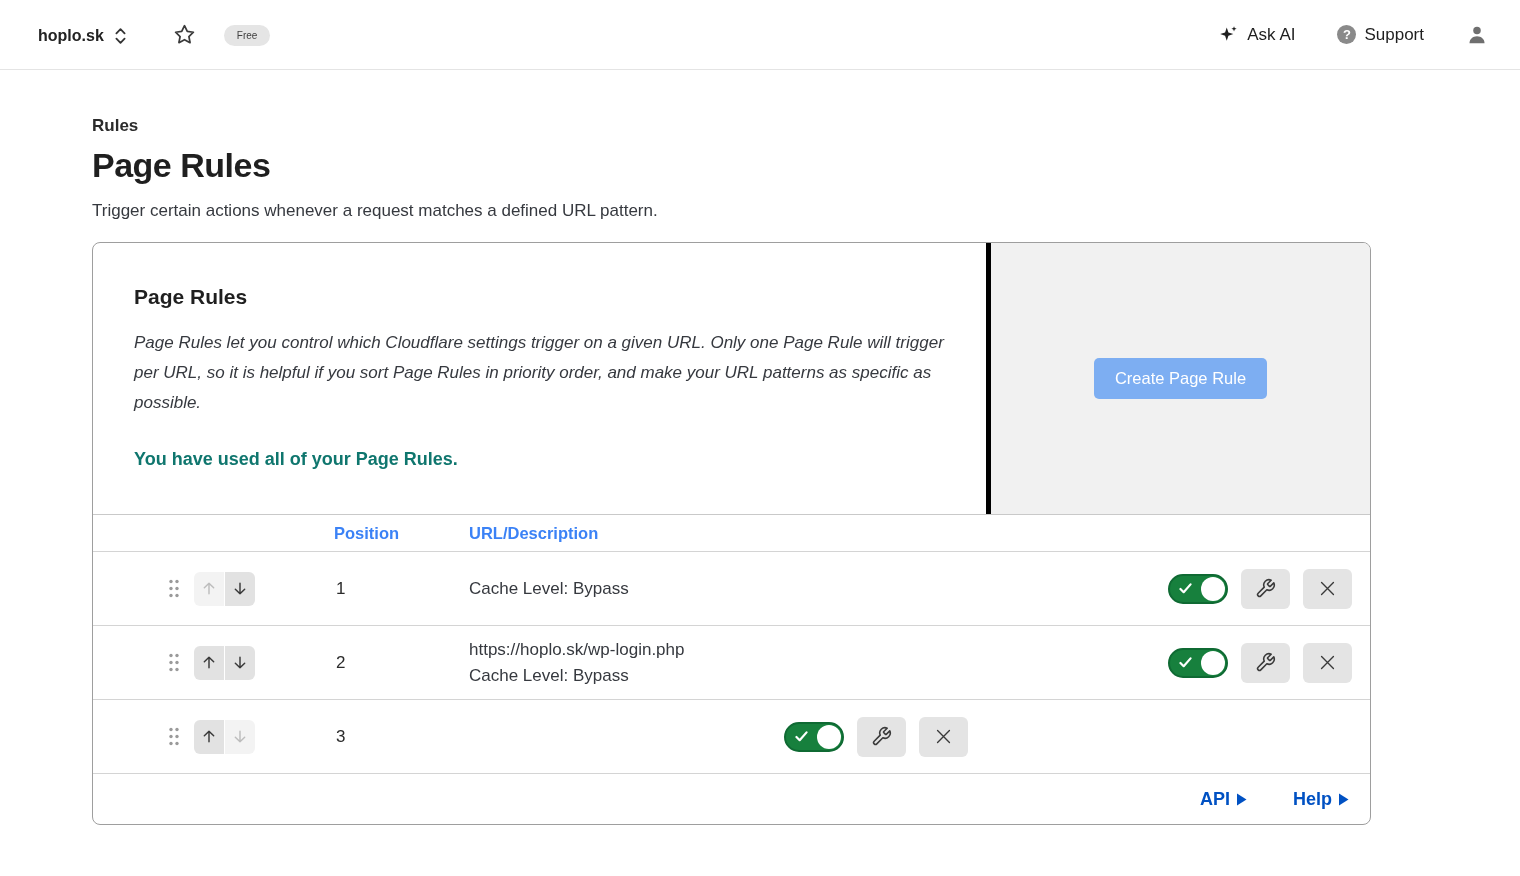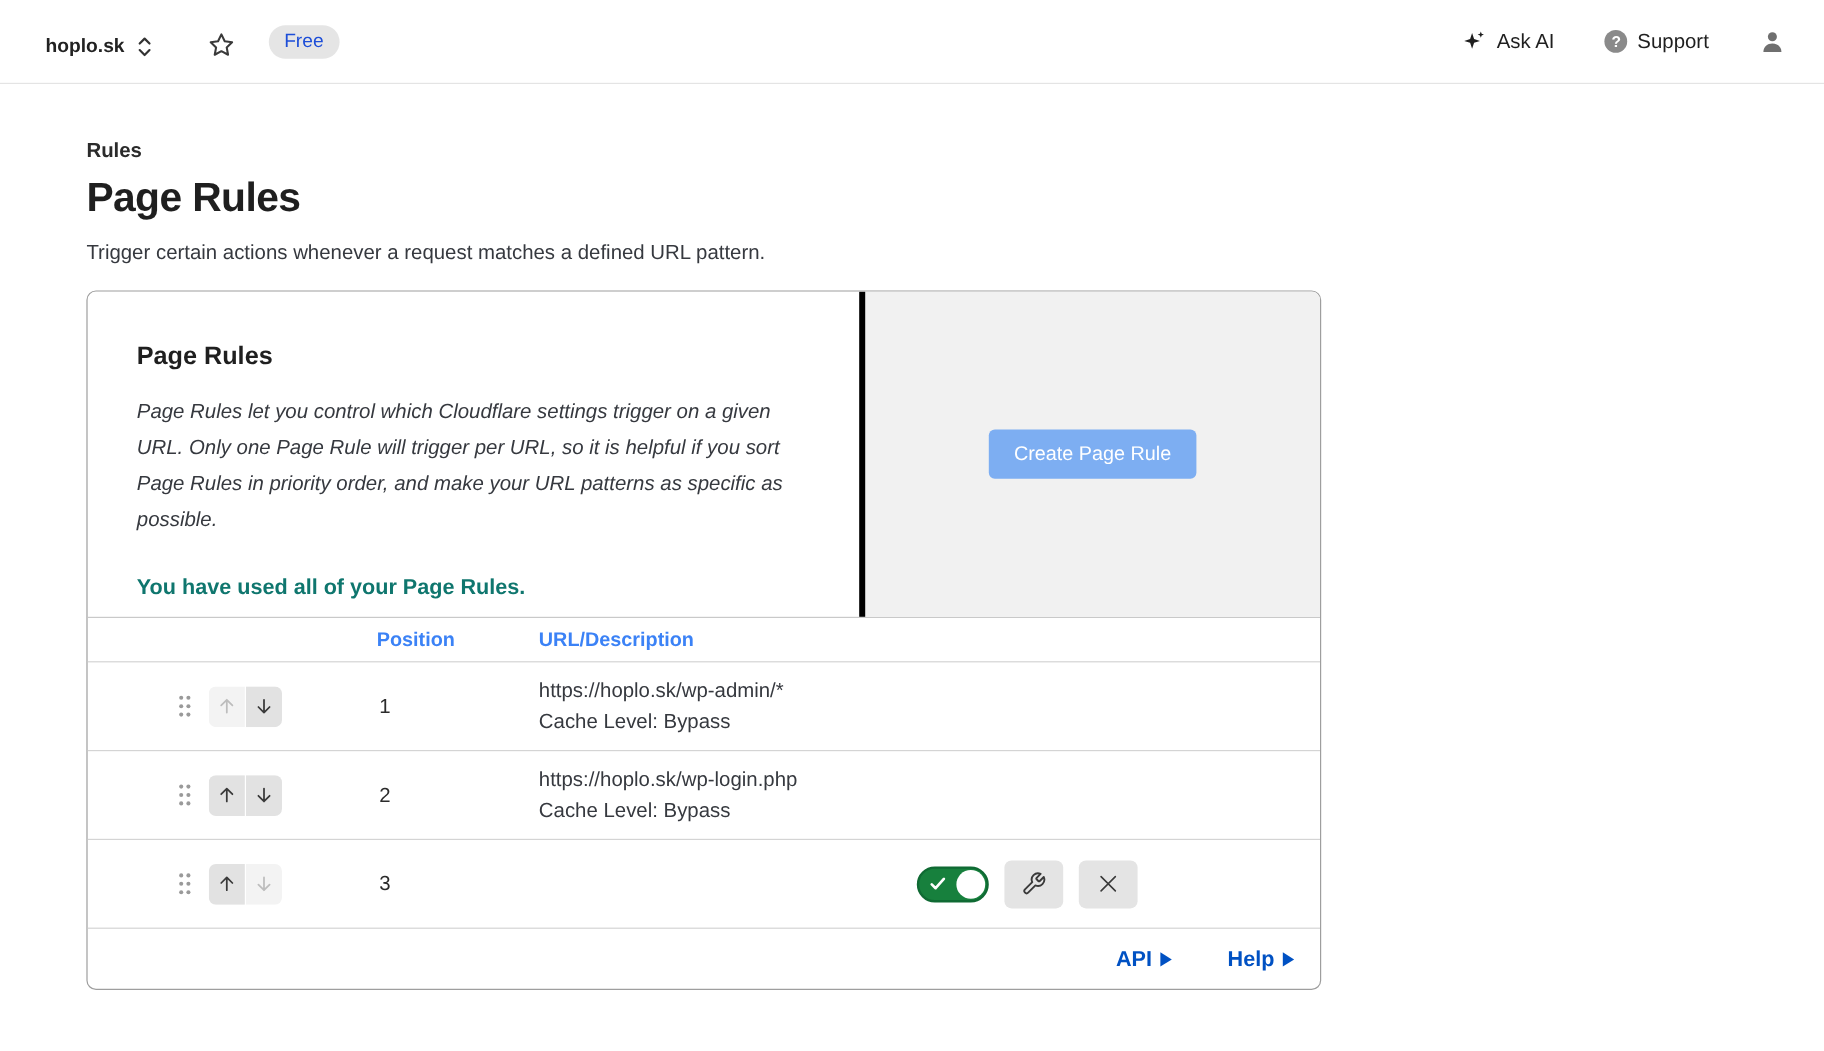--- a/index.html
+++ b/index.html
@@ -6,29 +6,29 @@
   html,body { width:1520px; height:876px; background:#fff; overflow:hidden;
     font-family:"Liberation Sans","DejaVu Sans",sans-serif; color:#2b2b2b; }
 
   
   .navbar { height:70px; display:flex; align-items:center; justify-content:space-between;
     padding:0 32px 0 38px; border-bottom:1px solid #e4e4e4; background:#fff; }
   .nav-left { display:flex; align-items:flex-end; gap:24px; }
   .zone-select { display:flex; align-items:center; gap:10px; cursor:pointer; }
   .zone-name { font-size:16px; font-weight:bold; color:#222; }
   .star-btn { margin-left:22px; display:flex; align-items:center; cursor:pointer; }
-  .plan-badge { background:#e5e5e5; color:#1d4ed8; font-size:16px; border-radius:999px;
+  .plan-badge { background:#e5e5e5; color:#404040; font-size:10px; border-radius:999px;
     padding:5px 13px; margin-left:4px; }
   .nav-right { display:flex; align-items:center; gap:42px; }
   .nav-item { display:flex; align-items:center; gap:8px; font-size:17px; color:#1f1f1f; cursor:pointer;text-align:center; }
   .q-circle { width:19px; height:19px; border-radius:50%; background:#8a8a8a; color:#fff;
     font-size:13px; font-weight:bold; display:flex; align-items:center; justify-content:center; }
 
   
-  .main { margin-left:72px; width:1029px; }
+  .main { margin-left:92px; width:1279px; }
   .eyebrow { margin-top:46px; font-size:17px; font-weight:bold; color:#2b2b2b; }
   .page-title { margin-top:10px; font-size:34px; font-weight:bold; color:#1f1f1f; letter-spacing:-0.5px; }
   .page-desc { margin-top:16px; font-size:17px; color:#36393f; }
   .docs-btn { margin-top:17px; display:inline-flex; align-items:center; gap:8px;
     border:1px solid #1a6ee8; border-radius:999px; padding:5px 16px 5px 13px;
     color:#1a6ee8; font-size:15.5px; background:#fff; cursor:pointer; }
 
   
   .card { margin-top:21px; border:1px solid #9e9e9e; border-radius:8px; overflow:hidden; background:#fff; }
   .card-top { display:flex; height:271px; }
@@ -163,21 +163,20 @@
           </button>
           <button class="arrow-btn">
             <svg width="16" height="17" viewBox="0 0 24 24" fill="none" stroke-width="2.2" stroke-linecap="round" stroke-linejoin="round">
                 <path d="M12 4v16M5 13l7 7 7-7"></path>
               </svg>
           </button>
         </div>
       </div>
       <div class="cell-pos">1</div>
       <div class="cell-url">
-        <div>https://hoplo.sk/wp-admin/*</div>
         <div>Cache Level: Bypass</div>
       </div>
       <div class="cell-action">
         <div class="toggle">
           <span class="check">
             <svg width="13" height="11" viewBox="0 0 14 12" fill="none" stroke="#fff" stroke-width="2.4" stroke-linecap="round" stroke-linejoin="round">
                 <path d="M1.5 6.5l3.5 3.5L12.5 1.5"></path>
               </svg>
           </span>
           <span class="knob"></span>

